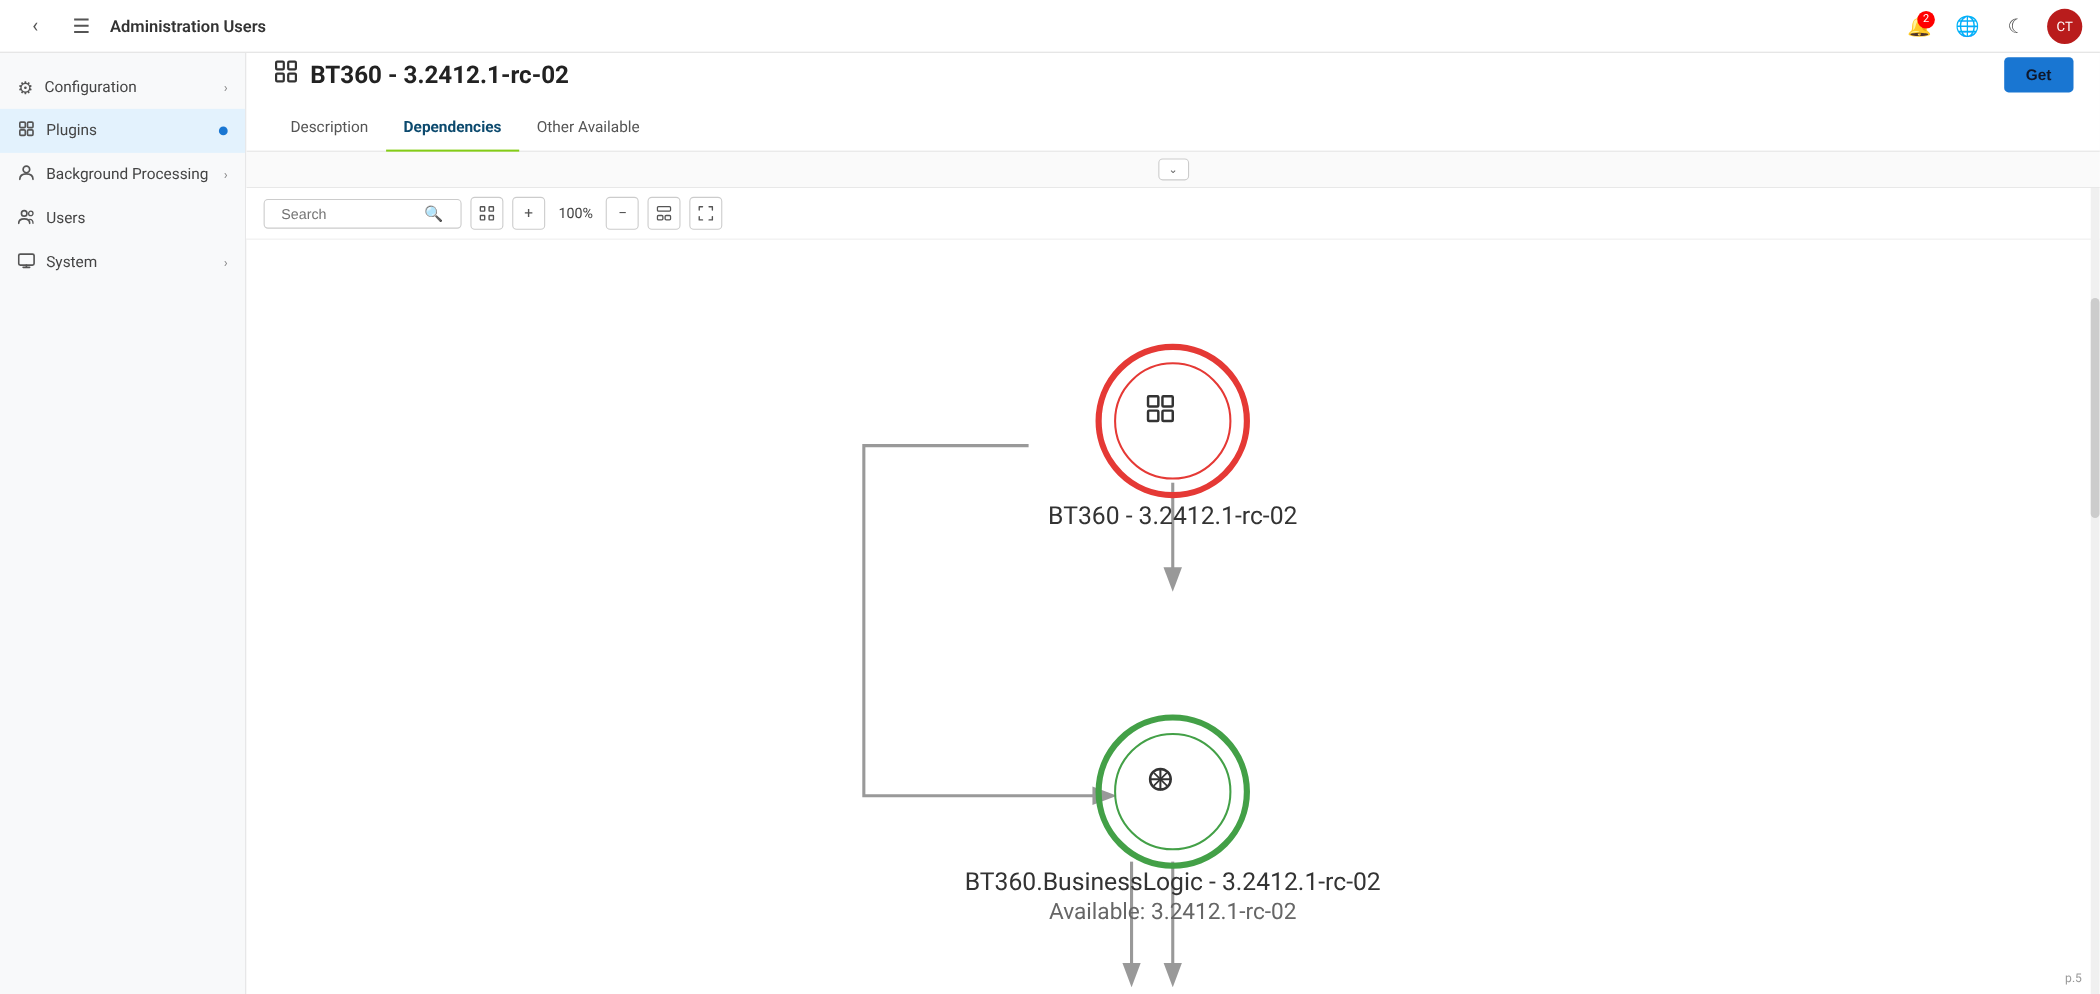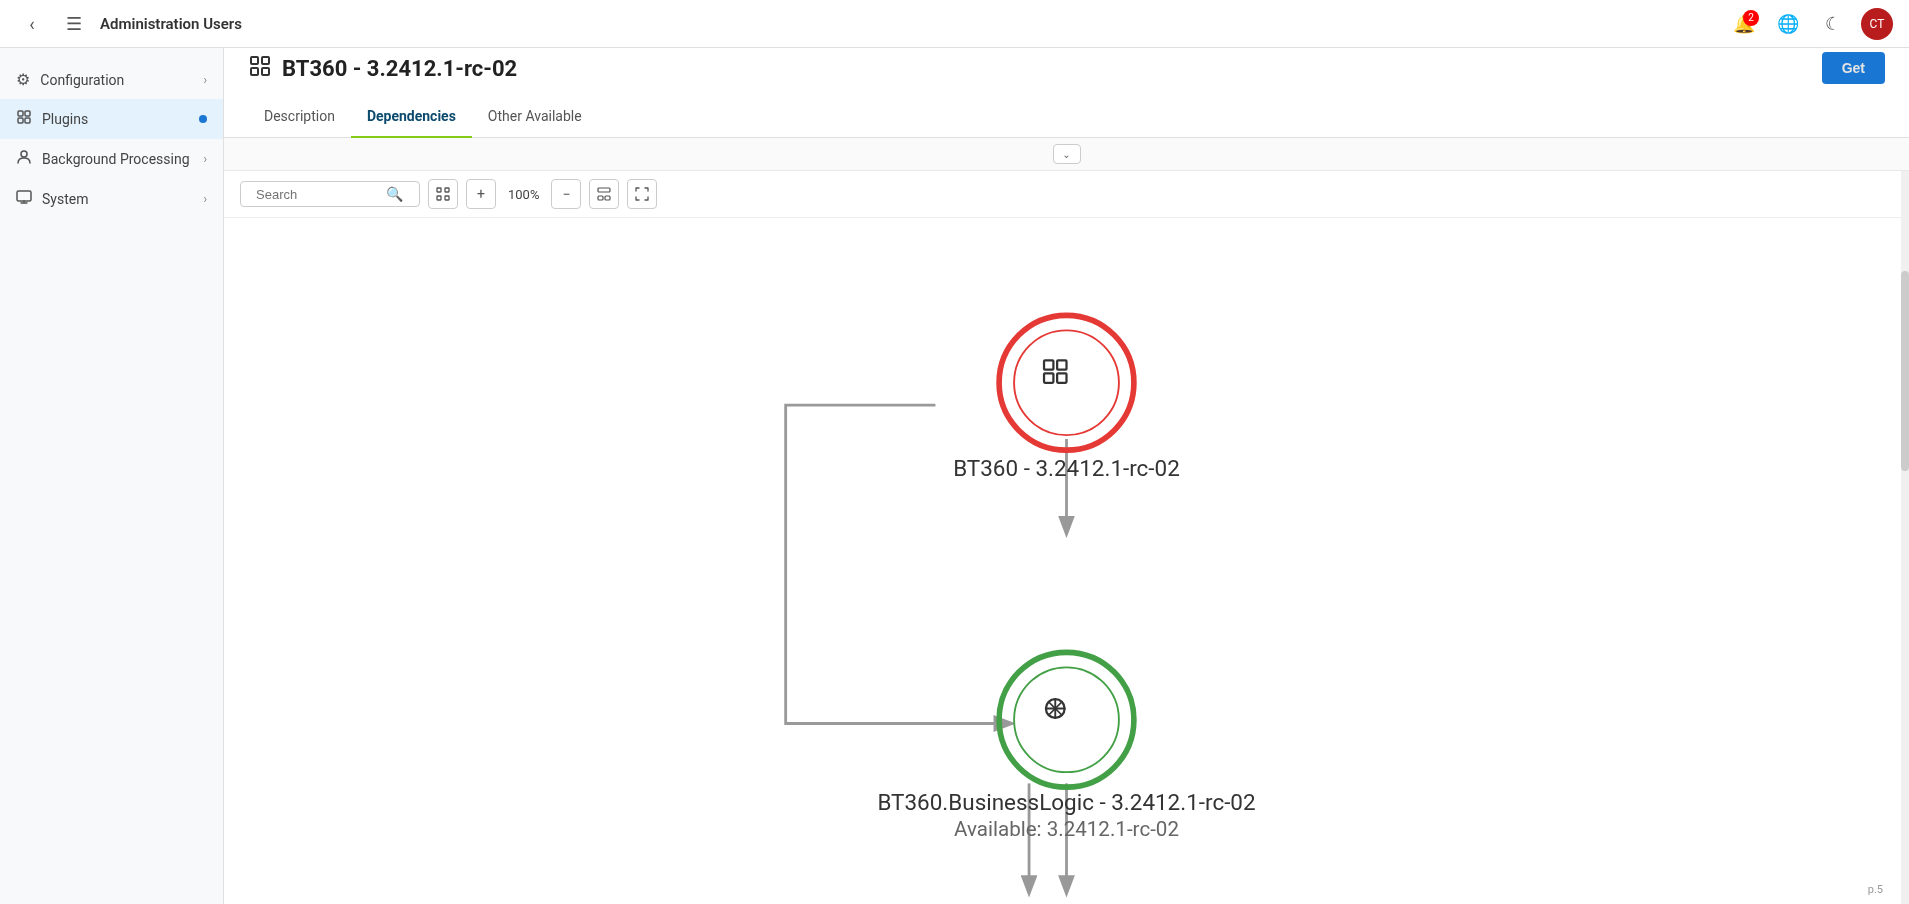--- a/index.html
+++ b/index.html
@@ -41,21 +41,21 @@
     .main { flex: 1; display: flex; flex-direction: column; overflow: hidden; background: #fff; }
 
     
     .breadcrumb { padding: 16px 24px 4px; font-size: 13px; color: #1976d2; }
     .breadcrumb span { color: #1976d2; cursor: pointer; }
 
     
     .page-header { display: flex; align-items: center; padding: 4px 24px 12px; gap: 10px; }
     .page-header-icon { font-size: 22px; color: #333; }
     .page-title { font-size: 22px; font-weight: 700; color: #222; }
-    .get-button { margin-left: auto; background: #1976d2; color: #e5e5e5; border: none; padding: 8px 20px; border-radius: 4px; cursor: pointer; font-size: 14px; font-weight: 600; }
+    .get-button { margin-left: auto; background: #1976d2; color: #0f172a; border: none; padding: 8px 20px; border-radius: 4px; cursor: pointer; font-size: 14px; font-weight: 600; }
 
     
     .tabs { display: flex; align-items: center; padding: 0 24px; border-bottom: 1px solid #e0e0e0; gap: 0; }
     .tab { padding: 12px 16px; cursor: pointer; font-size: 14px; color: #555; border-bottom: 2px solid transparent; margin-bottom: -1px; }
     .tab.active { color: #0c4a6e; border-bottom: 2px solid #84cc16; font-weight: 700; }
 
     
     .collapse-row { display: flex; justify-content: center; padding: 6px 0; background: #fafafa; border-bottom: 1px solid #e8e8e8; }
     .collapse-btn { width: 28px; height: 20px; border: 1px solid #ccc; border-radius: 4px; background: #fff; cursor: pointer; display: flex; align-items: center; justify-content: center; font-size: 10px; color: #666; }
 
@@ -123,20 +123,31 @@
     </div>
     <div class="sidebar-item">
       <span class="item-icon">
         <svg width="16" height="16" viewBox="0 0 16 16" fill="none">
             <circle cx="8" cy="5" r="3" stroke="#555" stroke-width="1.5"></circle>
             <path d="M2 14c0-3.314 2.686-5 6-5s6 1.686 6 5" stroke="#555" stroke-width="1.5" stroke-linecap="round"></path>
           </svg>
       </span>
       <span class="item-label">Background Processing</span>
       <span class="item-chevron">›</span>
+    </div>
+    <div class="sidebar-item">
+      <span class="item-icon">
+        <svg width="16" height="16" viewBox="0 0 16 16" fill="none">
+            <circle cx="6" cy="5" r="2.5" stroke="#555" stroke-width="1.5"></circle>
+            <path d="M1 14c0-2.761 2.239-4 5-4s5 1.239 5 4" stroke="#555" stroke-width="1.5" stroke-linecap="round"></path>
+            <circle cx="12" cy="5" r="2" stroke="#555" stroke-width="1.2"></circle>
+            <path d="M14 14c0-2.2-1-3.5-3-3.5" stroke="#555" stroke-width="1.2" stroke-linecap="round"></path>
+          </svg>
+      </span>
+      <span class="item-label">Users</span>
     </div>
     <div class="sidebar-item">
       <span class="item-icon">
         <svg width="16" height="16" viewBox="0 0 16 16" fill="none">
             <rect x="1" y="2" width="14" height="10" rx="1.5" stroke="#555" stroke-width="1.5"></rect>
             <path d="M5 14h6M8 12v2" stroke="#555" stroke-width="1.5" stroke-linecap="round"></path>
           </svg>
       </span>
       <span class="item-label">System</span>
       <span class="item-chevron">›</span>
@@ -262,16 +273,16 @@
         <text x="450" y="596" text-anchor="middle" font-size="12" fill="#333">CompuTec.ProcessForce.API - 3.2412.1-rc-06</text>
         <text x="450" y="610" text-anchor="middle" font-size="11" fill="#666">Available: 3.2412.1-rc-06</text>
       </svg>
 
       
       <div class="scrollbar-track">
         <div class="scrollbar-thumb"></div>
       </div>
 
       
-      <div style="position:absolute;bottom:8px;right:26px;font-size:11px;color:#999;">p.5</div>
+      <div style="position:absolute;bottom:8px;right:16px;font-size:11px;color:#999;">p.5</div>
     </div>
   </div>
 </div>
 
 </body></html>

